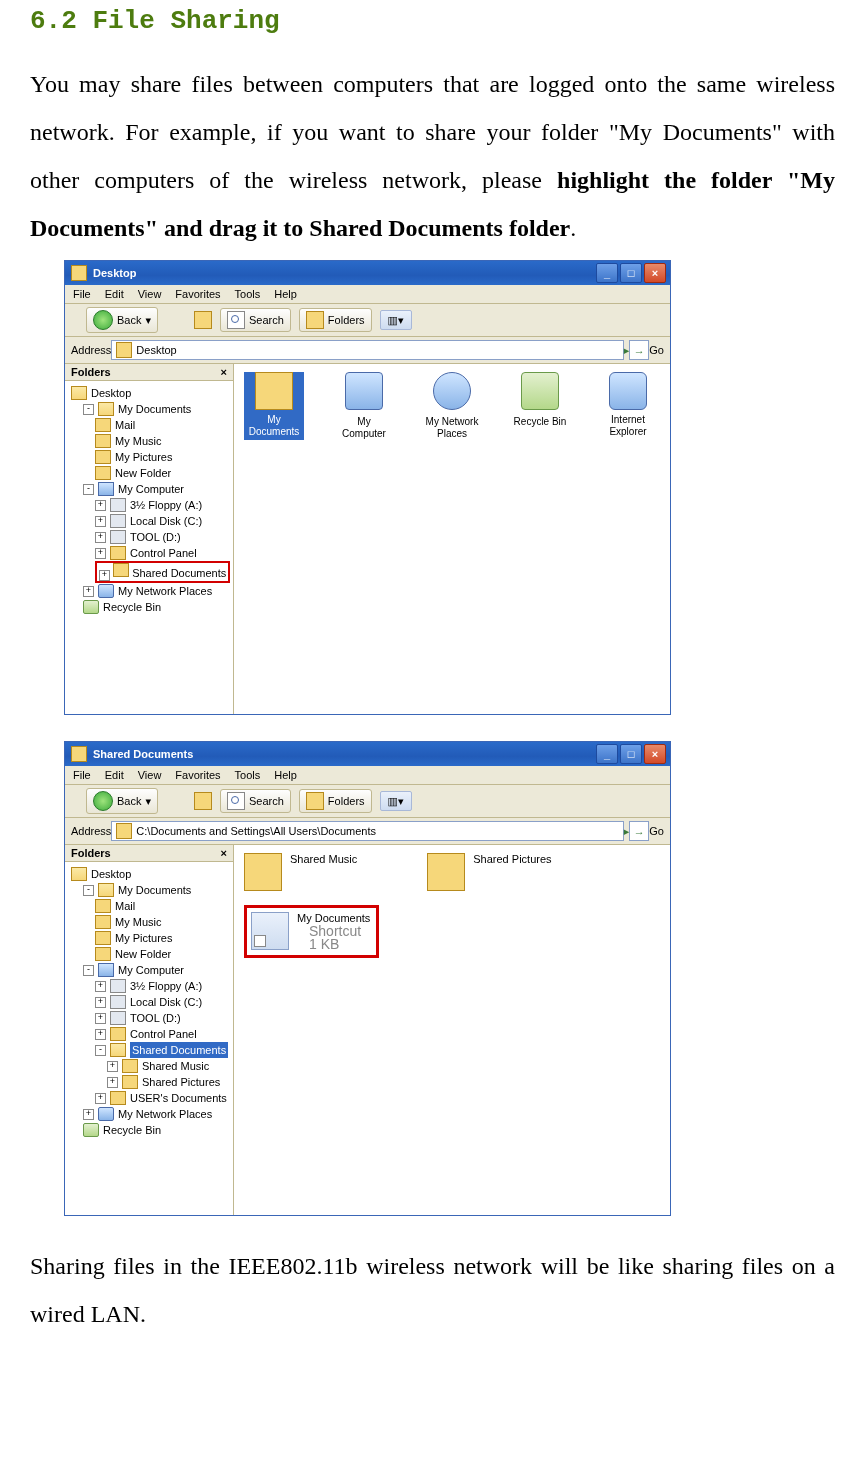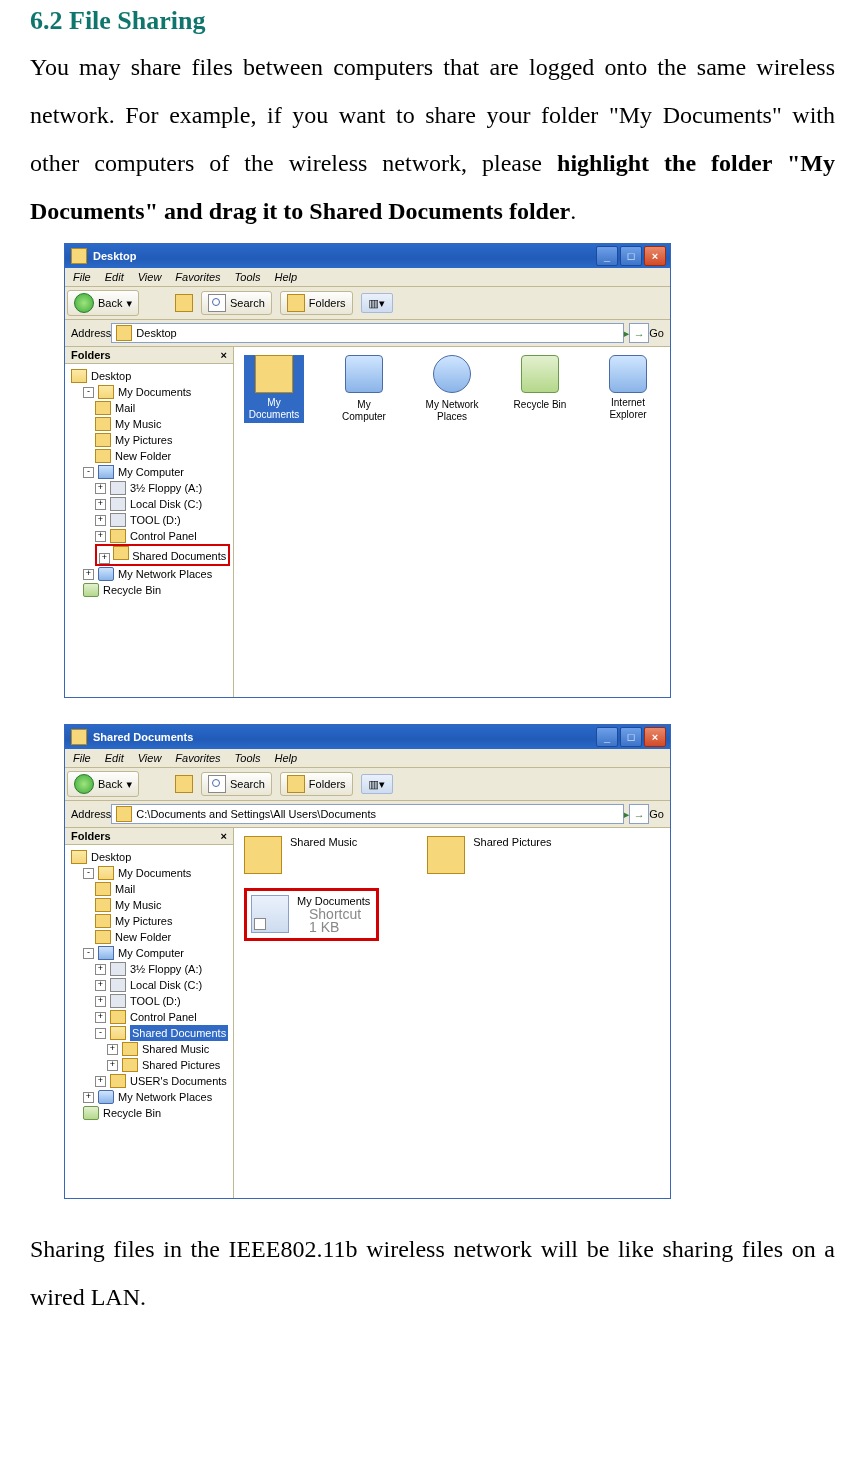--- a/index.html
+++ b/index.html
@@ -6,24 +6,24 @@
     margin: 0;
     font-family: "Times New Roman", serif;
     background: #fff;
     color: #000;
     width: 865px;
   }
   .page {
     padding: 0 30px 40px 30px;
   }
   h2 {
-    color: #0f766e;
-    font-family: Liberation Serif, serif;
+    color: #4d7c0f;
+    font-family: Liberation Mono, monospace;
     font-size: 26px;
-    margin: 6px 0 7px 0;
+    margin: 6px 0 24px 0;
     font-weight: bold;
   }
   .body-text {
     font-size: 24px;
     line-height: 2.0;
     text-align: justify;
     margin: 0 0 6px 0;
   }
   .bold { font-weight: bold; }
 
@@ -60,25 +60,25 @@
     border-radius:2px;
     display:flex; align-items:center; justify-content:center;
     color:#fff; font-weight:bold; font-size:11px;
   }
   .win-btn.close { background: linear-gradient(#e88a6a,#d24a28); border-color:#9e2a12; }
 
   .menubar {
     background:#ece9d8;
     padding:3px 8px;
     border-bottom:1px solid #c0b890;
-    display:flex; gap:14px;font-style:italic;
+    display:flex; gap:14px;
   }
   .toolbar {
     background:#ece9d8;
-    padding:3px 2px;
+    padding:3px 21px;
     border-bottom:1px solid #c0b890;
     display:flex; align-items:center; gap:8px;
   }
   .tbtn {
     display:flex; align-items:center; gap:4px;
     padding:2px 6px;
     border:1px solid #c0b890;
     border-radius:3px;
     background:linear-gradient(#fefefe,#e9e6d6);
   }

